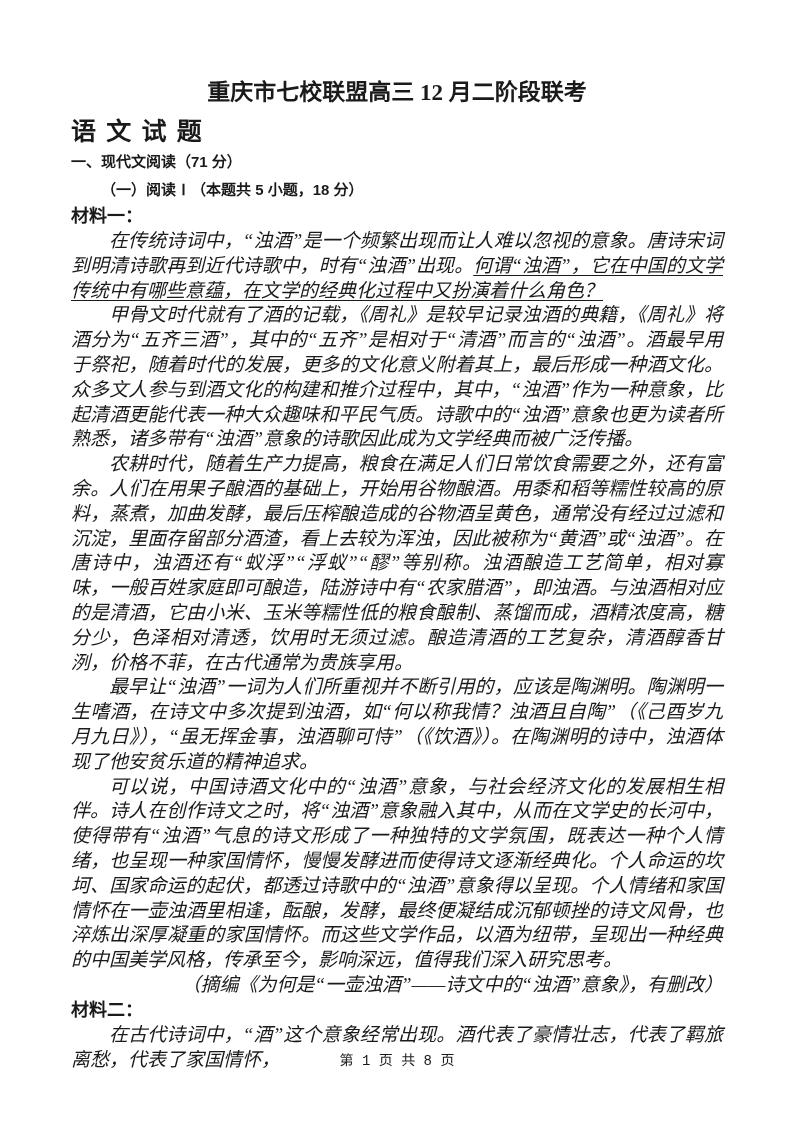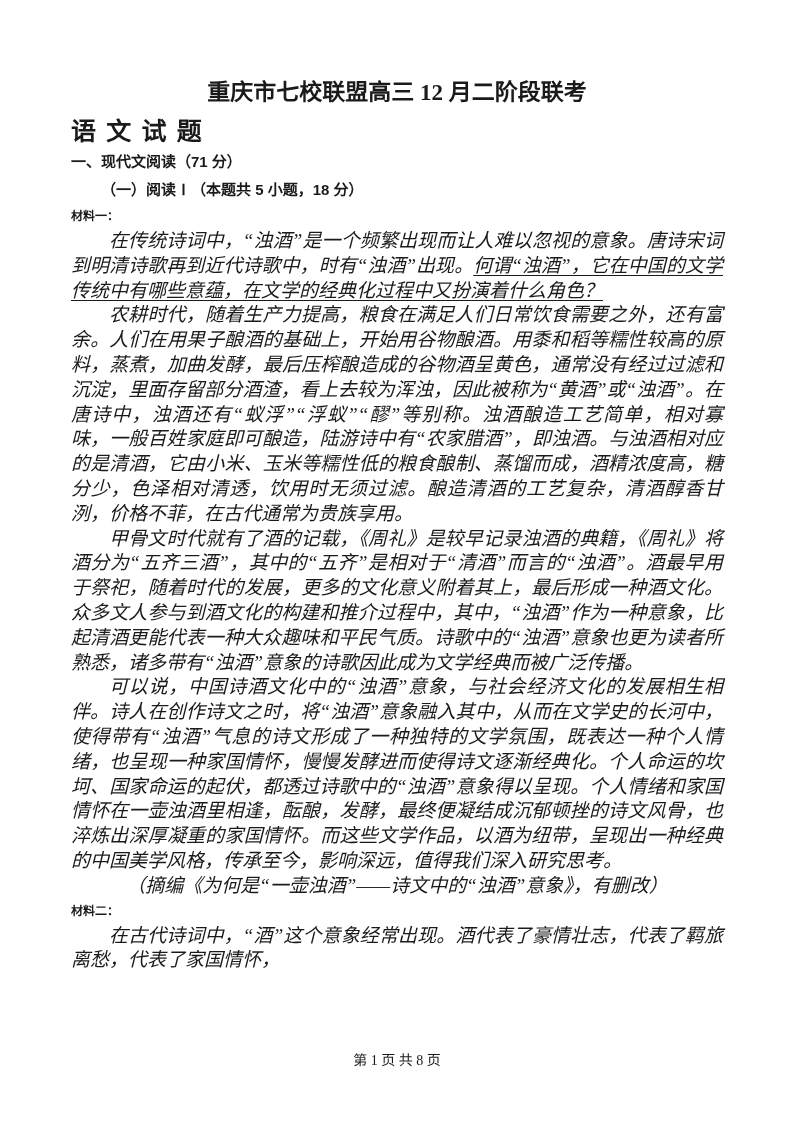--- a/index.html
+++ b/index.html
@@ -45,66 +45,67 @@
     margin: 0;
     font-weight: bold;
     font-family: "Liberation Sans", sans-serif;
     font-size: 15px; line-height: 28px;
   }
   .sec-sub { text-indent: 2em; }
   .mat-label {
     margin: 0;
     font-weight: bold;
     font-family: "Liberation Sans", sans-serif;
-    font-size: 12px; line-height: 25px;
+    font-size: 18px; line-height: 25px;
   }
   .material p {
     margin: 0;
     font-size: 19px;
     line-height: 24.8px;
     text-indent: 2em;
     text-align: justify;
     font-style: italic;           
     font-family: "Liberation Serif", serif;
   }
   .material p.source {
-    text-align: center;
+    text-align: right;
     text-indent: 0;
   }
   .material u { text-underline-offset: 3px; }
   .page-footer {
     position: absolute;
     left: 0; right: 0;
     top: 1051px;
     text-align: center;
     font-size: 14px;
     line-height: 20px;
-    font-family: Liberation Serif, serif;
+    font-family: Liberation Mono, monospace;
   }
 </style>
 </head>
 <body>
 
 <div class="page">
 
   <header>
     <h1 class="exam-title">重庆市七校联盟高三 12 月二阶段联考</h1>
     <h2 class="exam-subtitle">语 文 试 题</h2>
   </header>
 
 
   <p class="sec-heading">一、现代文阅读（71 分）</p>
   <p class="sec-heading sec-sub">（一）阅读Ⅰ（本题共 5 小题，18 分）</p>
 
   <p class="mat-label">材料一：</p>
 
   <div class="material">
     <p><span>在传统诗词中，“浊酒”是一个频繁出现而让人难以忽视的意象。唐诗宋词到明清诗歌再到近代诗歌中，时有“浊酒”出现。</span><u>何谓“浊酒”，它在中国的文学传统中有哪些意蕴，在文学的经典化过程中又扮演着什么角色？</u></p>
+    <p>甲骨文时代就有了酒的记载，《周礼》是较早记录浊酒的典籍，《周礼》将酒分为“五齐三酒”，其中的“五齐”是相对于“清酒”而言的“浊酒”。酒最早用于祭祀，随着时代的发展，更多的文化意义附着其上，最后形成一种酒文化。众多文人参与到酒文化的构建和推介过程中，其中，“浊酒”作为一种意象，比起清酒更能代表一种大众趣味和平民气质。诗歌中的“浊酒”意象也更为读者所熟悉，诸多带有“浊酒”意象的诗歌因此成为文学经典而被广泛传播。</p>
     <p>农耕时代，随着生产力提高，粮食在满足人们日常饮食需要之外，还有富余。人们在用果子酿酒的基础上，开始用谷物酿酒。用黍和稻等糯性较高的原料，蒸煮，加曲发酵，最后压榨酿造成的谷物酒呈黄色，通常没有经过过滤和沉淀，里面存留部分酒渣，看上去较为浑浊，因此被称为“黄酒”或“浊酒”。在唐诗中，浊酒还有“蚁浮”“浮蚁”“醪”等别称。浊酒酿造工艺简单，相对寡味，一般百姓家庭即可酿造，陆游诗中有“农家腊酒”，即浊酒。与浊酒相对应的是清酒，它由小米、玉米等糯性低的粮食酿制、蒸馏而成，酒精浓度高，糖分少，色泽相对清透，饮用时无须过滤。酿造清酒的工艺复杂，清酒醇香甘洌，价格不菲，在古代通常为贵族享用。</p>
-    <p>甲骨文时代就有了酒的记载，《周礼》是较早记录浊酒的典籍，《周礼》将酒分为“五齐三酒”，其中的“五齐”是相对于“清酒”而言的“浊酒”。酒最早用于祭祀，随着时代的发展，更多的文化意义附着其上，最后形成一种酒文化。众多文人参与到酒文化的构建和推介过程中，其中，“浊酒”作为一种意象，比起清酒更能代表一种大众趣味和平民气质。诗歌中的“浊酒”意象也更为读者所熟悉，诸多带有“浊酒”意象的诗歌因此成为文学经典而被广泛传播。</p>
+    <p>最早让“浊酒”一词为人们所重视并不断引用的，应该是陶渊明。陶渊明一生嗜酒，在诗文中多次提到浊酒，如“何以称我情？浊酒且自陶”（《己酉岁九月九日》），“虽无挥金事，浊酒聊可恃”（《饮酒》）。在陶渊明的诗中，浊酒体现了他安贫乐道的精神追求。</p>
     <p>可以说，中国诗酒文化中的“浊酒”意象，与社会经济文化的发展相生相伴。诗人在创作诗文之时，将“浊酒”意象融入其中，从而在文学史的长河中，使得带有“浊酒”气息的诗文形成了一种独特的文学氛围，既表达一种个人情绪，也呈现一种家国情怀，慢慢发酵进而使得诗文逐渐经典化。个人命运的坎坷、国家命运的起伏，都透过诗歌中的“浊酒”意象得以呈现。个人情绪和家国情怀在一壶浊酒里相逢，酝酿，发酵，最终便凝结成沉郁顿挫的诗文风骨，也淬炼出深厚凝重的家国情怀。而这些文学作品，以酒为纽带，呈现出一种经典的中国美学风格，传承至今，影响深远，值得我们深入研究思考。</p>
     <p class="source">（摘编《为何是“一壶浊酒”——诗文中的“浊酒”意象》，有删改）</p>
   </div>
 
   <p class="mat-label">材料二：</p>
 
   <div class="material">
     <p>在古代诗词中，“酒”这个意象经常出现。酒代表了豪情壮志，代表了羁旅离愁，代表了家国情怀，</p>
   </div>
 

